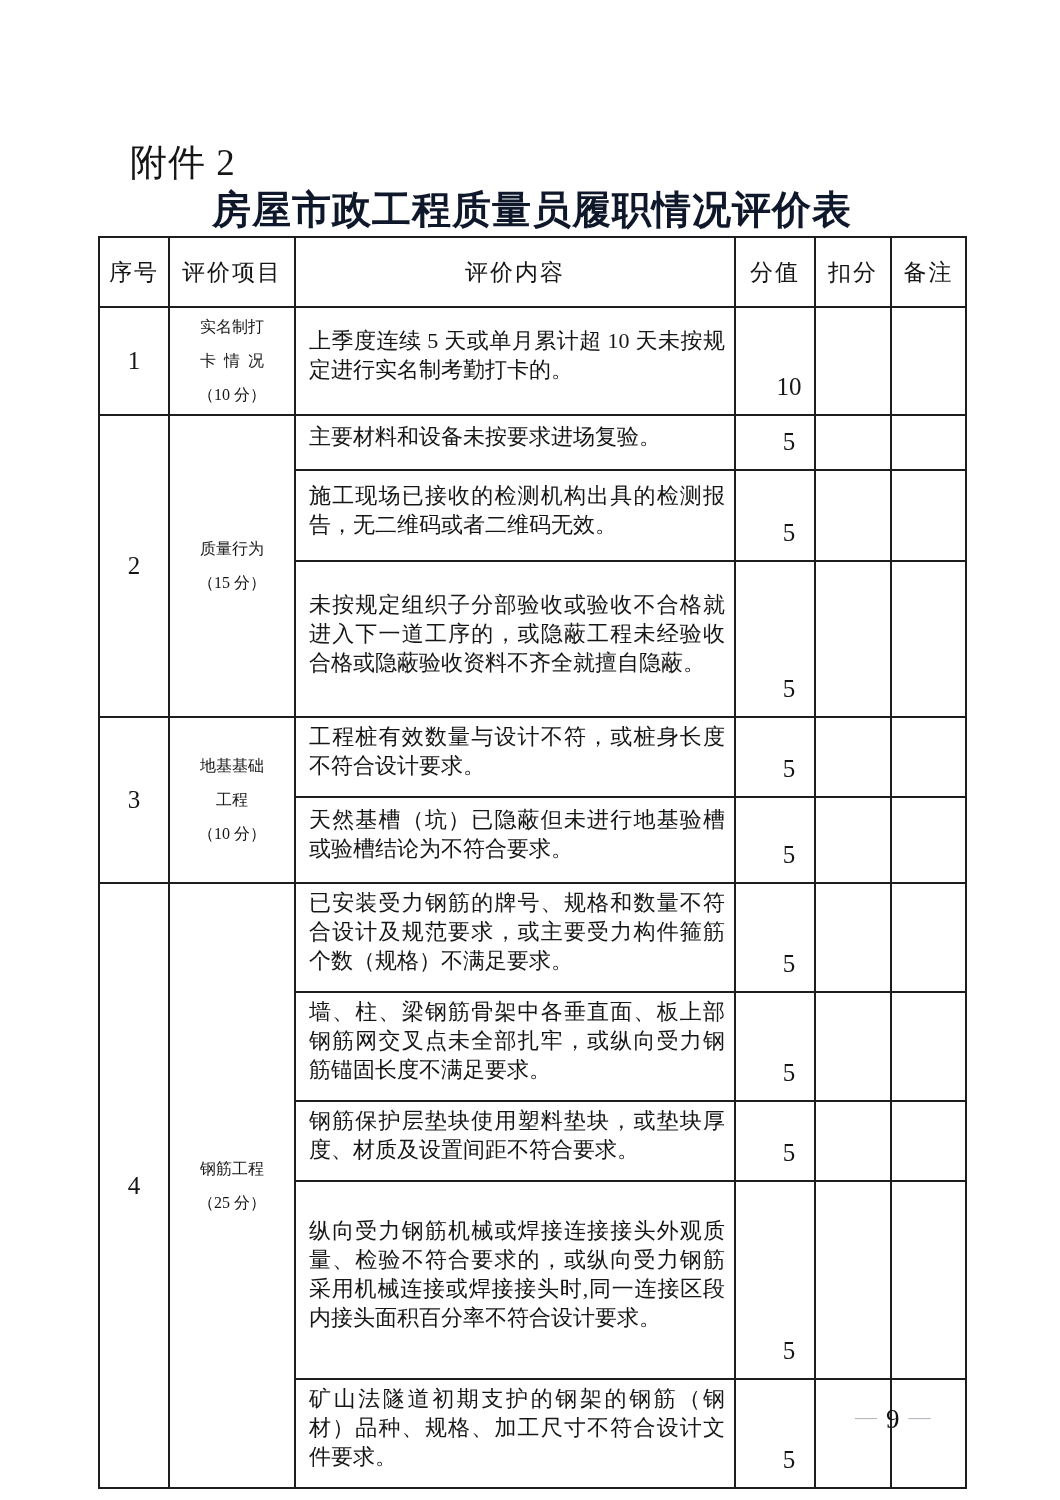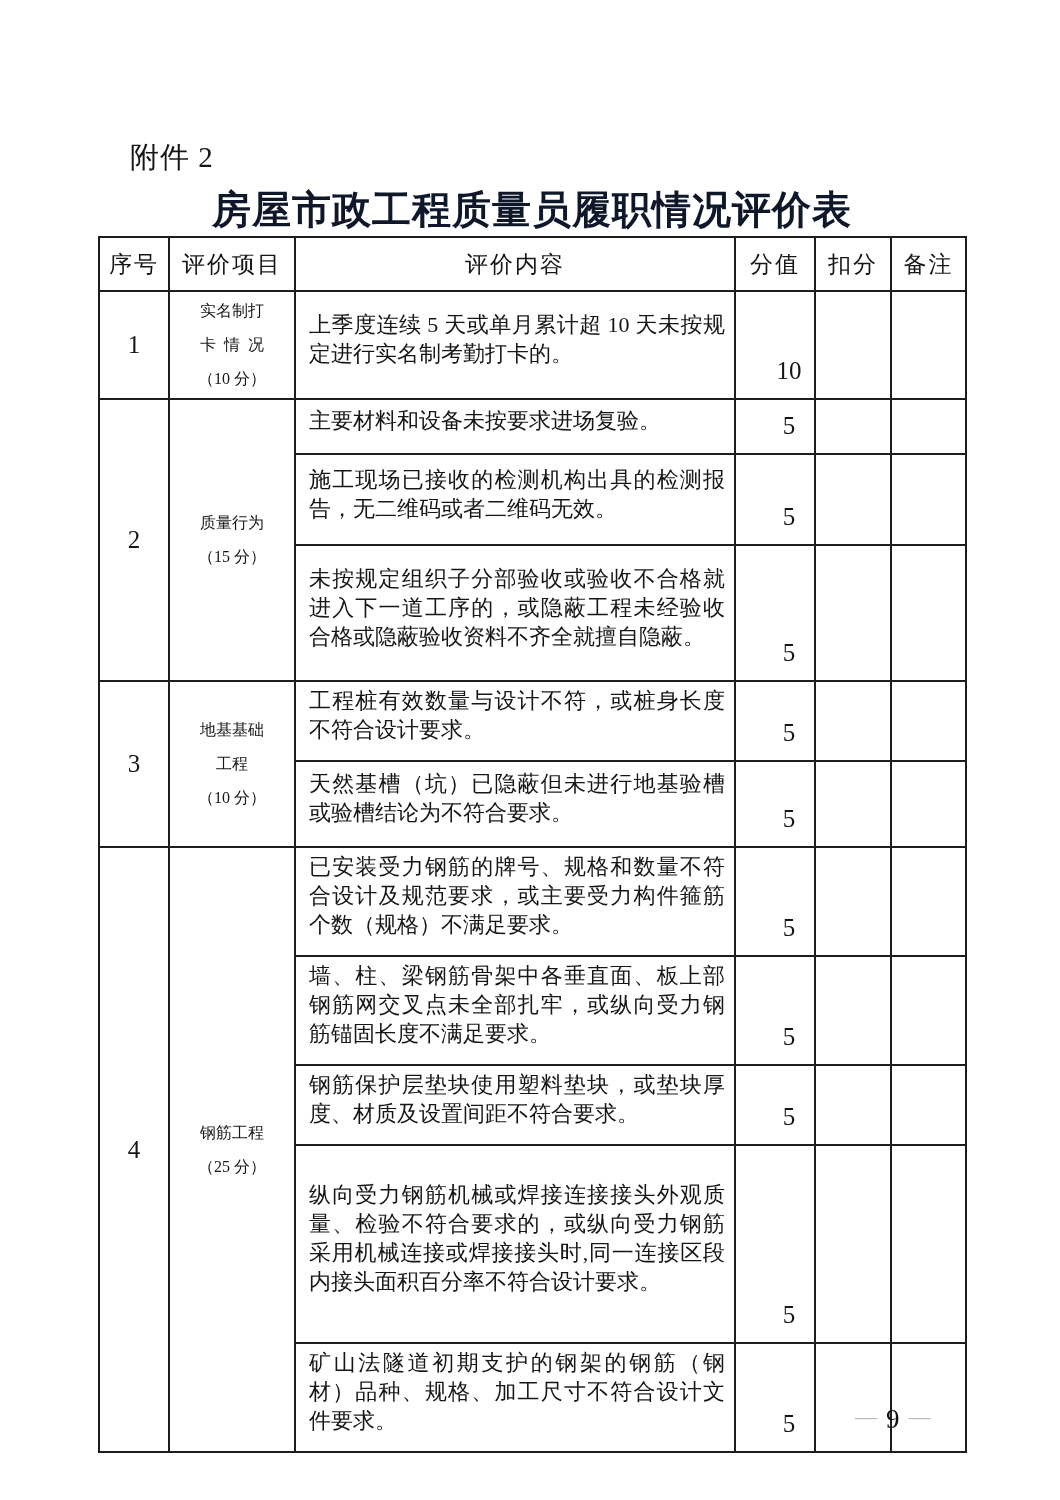--- a/index.html
+++ b/index.html
@@ -9,21 +9,21 @@
     height: 1500px;
     background: #ffffff;
     position: relative;
     font-family: "Liberation Serif", "DejaVu Serif", serif;
     color: #161616;
   }
   .attachment {
     position: absolute;
     left: 130px;
     top: 138px;
-    font-size: 29px;
+    font-size: 37px;
     letter-spacing: 1px;
   }
   .title {
     position: absolute;
     top: 181px;
     left: 0;
     width: 100%;
     margin: 2px;
     text-align: center;
     font-size: 39px;
@@ -74,25 +74,25 @@
   }
   td.score {
     text-align: center;
     font-size: 25px;
     vertical-align: bottom;
     padding-bottom: 13px;
     padding-left: 28px;
   }
   td.blank { vertical-align: middle; }
   
-  tr.rh54  { height: 54px; }
+  tr.rh54  { height: 70px; }
   tr.rh96  { height: 96px; }
   tr.rh55  { height: 55px; }
   tr.rh78  { height: 91px; }
-  tr.rh128 { height: 136px; }
+  tr.rh128 { height: 156px; }
   tr.rh77  { height: 77px; }
   tr.rh73  { height: 86px; }
   tr.rh103 { height: 103px; }
   tr.rh81  { height: 81px; }
   tr.rh75  { height: 75px; }
   tr.rh166 { height: 198px; }
   tr.rh108 { height: 76px; }
   .page-footer {
     position: absolute;
     top: 1404px;

